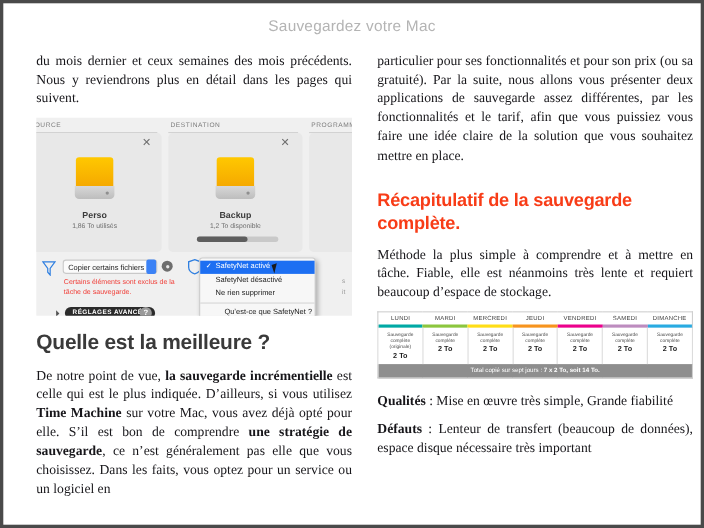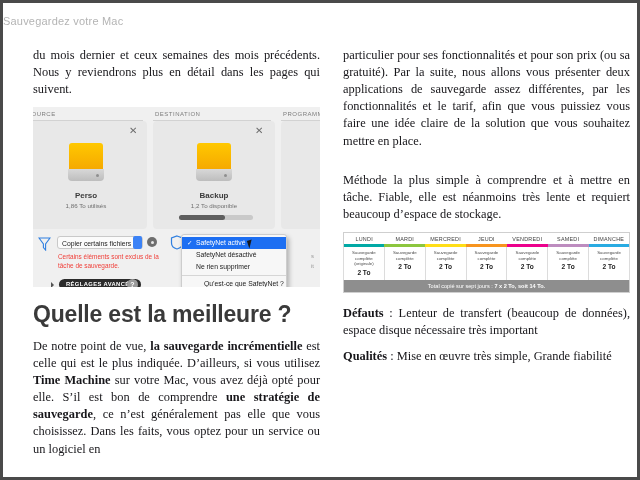--- a/index.html
+++ b/index.html
@@ -6,44 +6,44 @@
   body{
     width:640px;height:480px;overflow:hidden;
     background:#4a4a4a;
     font-family:"Liberation Serif", serif;
   }
   .page{
     position:absolute;left:3px;top:3px;width:634px;height:474px;
     background:#ffffff;box-sizing:border-box;
   }
   .running-head{
-    position:absolute;left:0;top:12px;width:100%;
+    position:absolute;left:0;top:12px;width:100%;text-align:center;
     font-family:"Liberation Sans", sans-serif;
-    font-size:11px;color:#b4b4b4;letter-spacing:.2px;
+    font-size:14px;color:#b4b4b4;letter-spacing:.2px;
   }
   .columns{
     position:absolute;left:0;top:44px;width:614px;height:430px;
   }
   .col{position:absolute;top:0;width:287px;}
   .col-left{left:30px;}
   .col-right{left:340px;}
 
   p.body{
     margin:0 0 9px 0;
     font-size:12.4px;line-height:1.38;
     text-align:justify;
     color:#17161a;
     -webkit-hyphens:none;hyphens:none;
   }
   p.body b, .bold{font-weight:bold;}
 
   h2.sans-head{
     margin:0 0 9px 0;
     font-family:"Liberation Sans", sans-serif;
-    font-weight:bold;font-size:23px;line-height:1.2;
+    font-weight:bold;font-size:19px;line-height:1.2;
     color:#3a3a3a;letter-spacing:-.2px;
   }
   h2.red-head{
     margin:0 0 9px 0;
     font-family:"Liberation Sans", sans-serif;
     font-weight:bold;font-size:16.5px;line-height:1.28;
     color:#f83c17;letter-spacing:-.2px;
   }
 
   
@@ -259,20 +259,21 @@
 
       <h2 class="sans-head">Quelle est la meilleure ?</h2>
 
       <p class="body"><span>De notre point de vue, </span><b>la sauvegarde incrémentielle</b><span> est celle qui est le plus indiquée. D’ailleurs, si vous utilisez </span><b>Time Machine</b><span> sur votre Mac, vous avez déjà opté pour elle. S’il est bon de comprendre </span><b>une stratégie de sauvegarde</b><span>, ce n’est généralement pas elle que vous choisissez. Dans les faits, vous optez pour un service ou un logiciel en</span></p>
     </div>
 
     <div class="col col-right">
 
       <p class="body" style="margin-bottom:22px;">particulier pour ses fonctionnalités et pour son prix (ou sa gratuité). Par la suite, nous allons vous présenter deux applications de sauvegarde assez différentes, par les fonctionnalités et le tarif, afin que vous puissiez vous faire une idée claire de la solution que vous souhaitez mettre en place.</p>
 
+      <h2 class="red-head">Récapitulatif de la sauvegarde complète.</h2>
 
 
       <p class="body">Méthode la plus simple à comprendre et à mettre en tâche. Fiable, elle est néanmoins très lente et requiert beaucoup d’espace de stockage.</p>
 
       <table class="wtable">
         <tbody>
             <tr>
           <th>LUNDI</th>
           <th>MARDI</th>
           <th>MERCREDI</th>
@@ -319,19 +320,19 @@
             <div class="lbl">Sauvegarde complète</div>
             <div class="amt">2 To</div>
           </td>
         </tr>
         <tr>
           <td class="foot" colspan="7"><span>Total copié sur sept jours : </span><b>7 x 2 To, soit 14 To.</b></td>
         </tr>
       </tbody>
         </table>
 
+      <p class="body"><b>Qualités</b><span> : Mise en œuvre très simple, Grande fiabilité</span></p>
+
       <p class="body"><b>Défauts</b><span> : Lenteur de transfert (beaucoup de données), espace disque nécessaire très important</span></p>
-
-      <p class="body"><b>Qualités</b><span> : Mise en œuvre très simple, Grande fiabilité</span></p>
     </div>
 
   </div>
 </div>
 
 </body></html>

